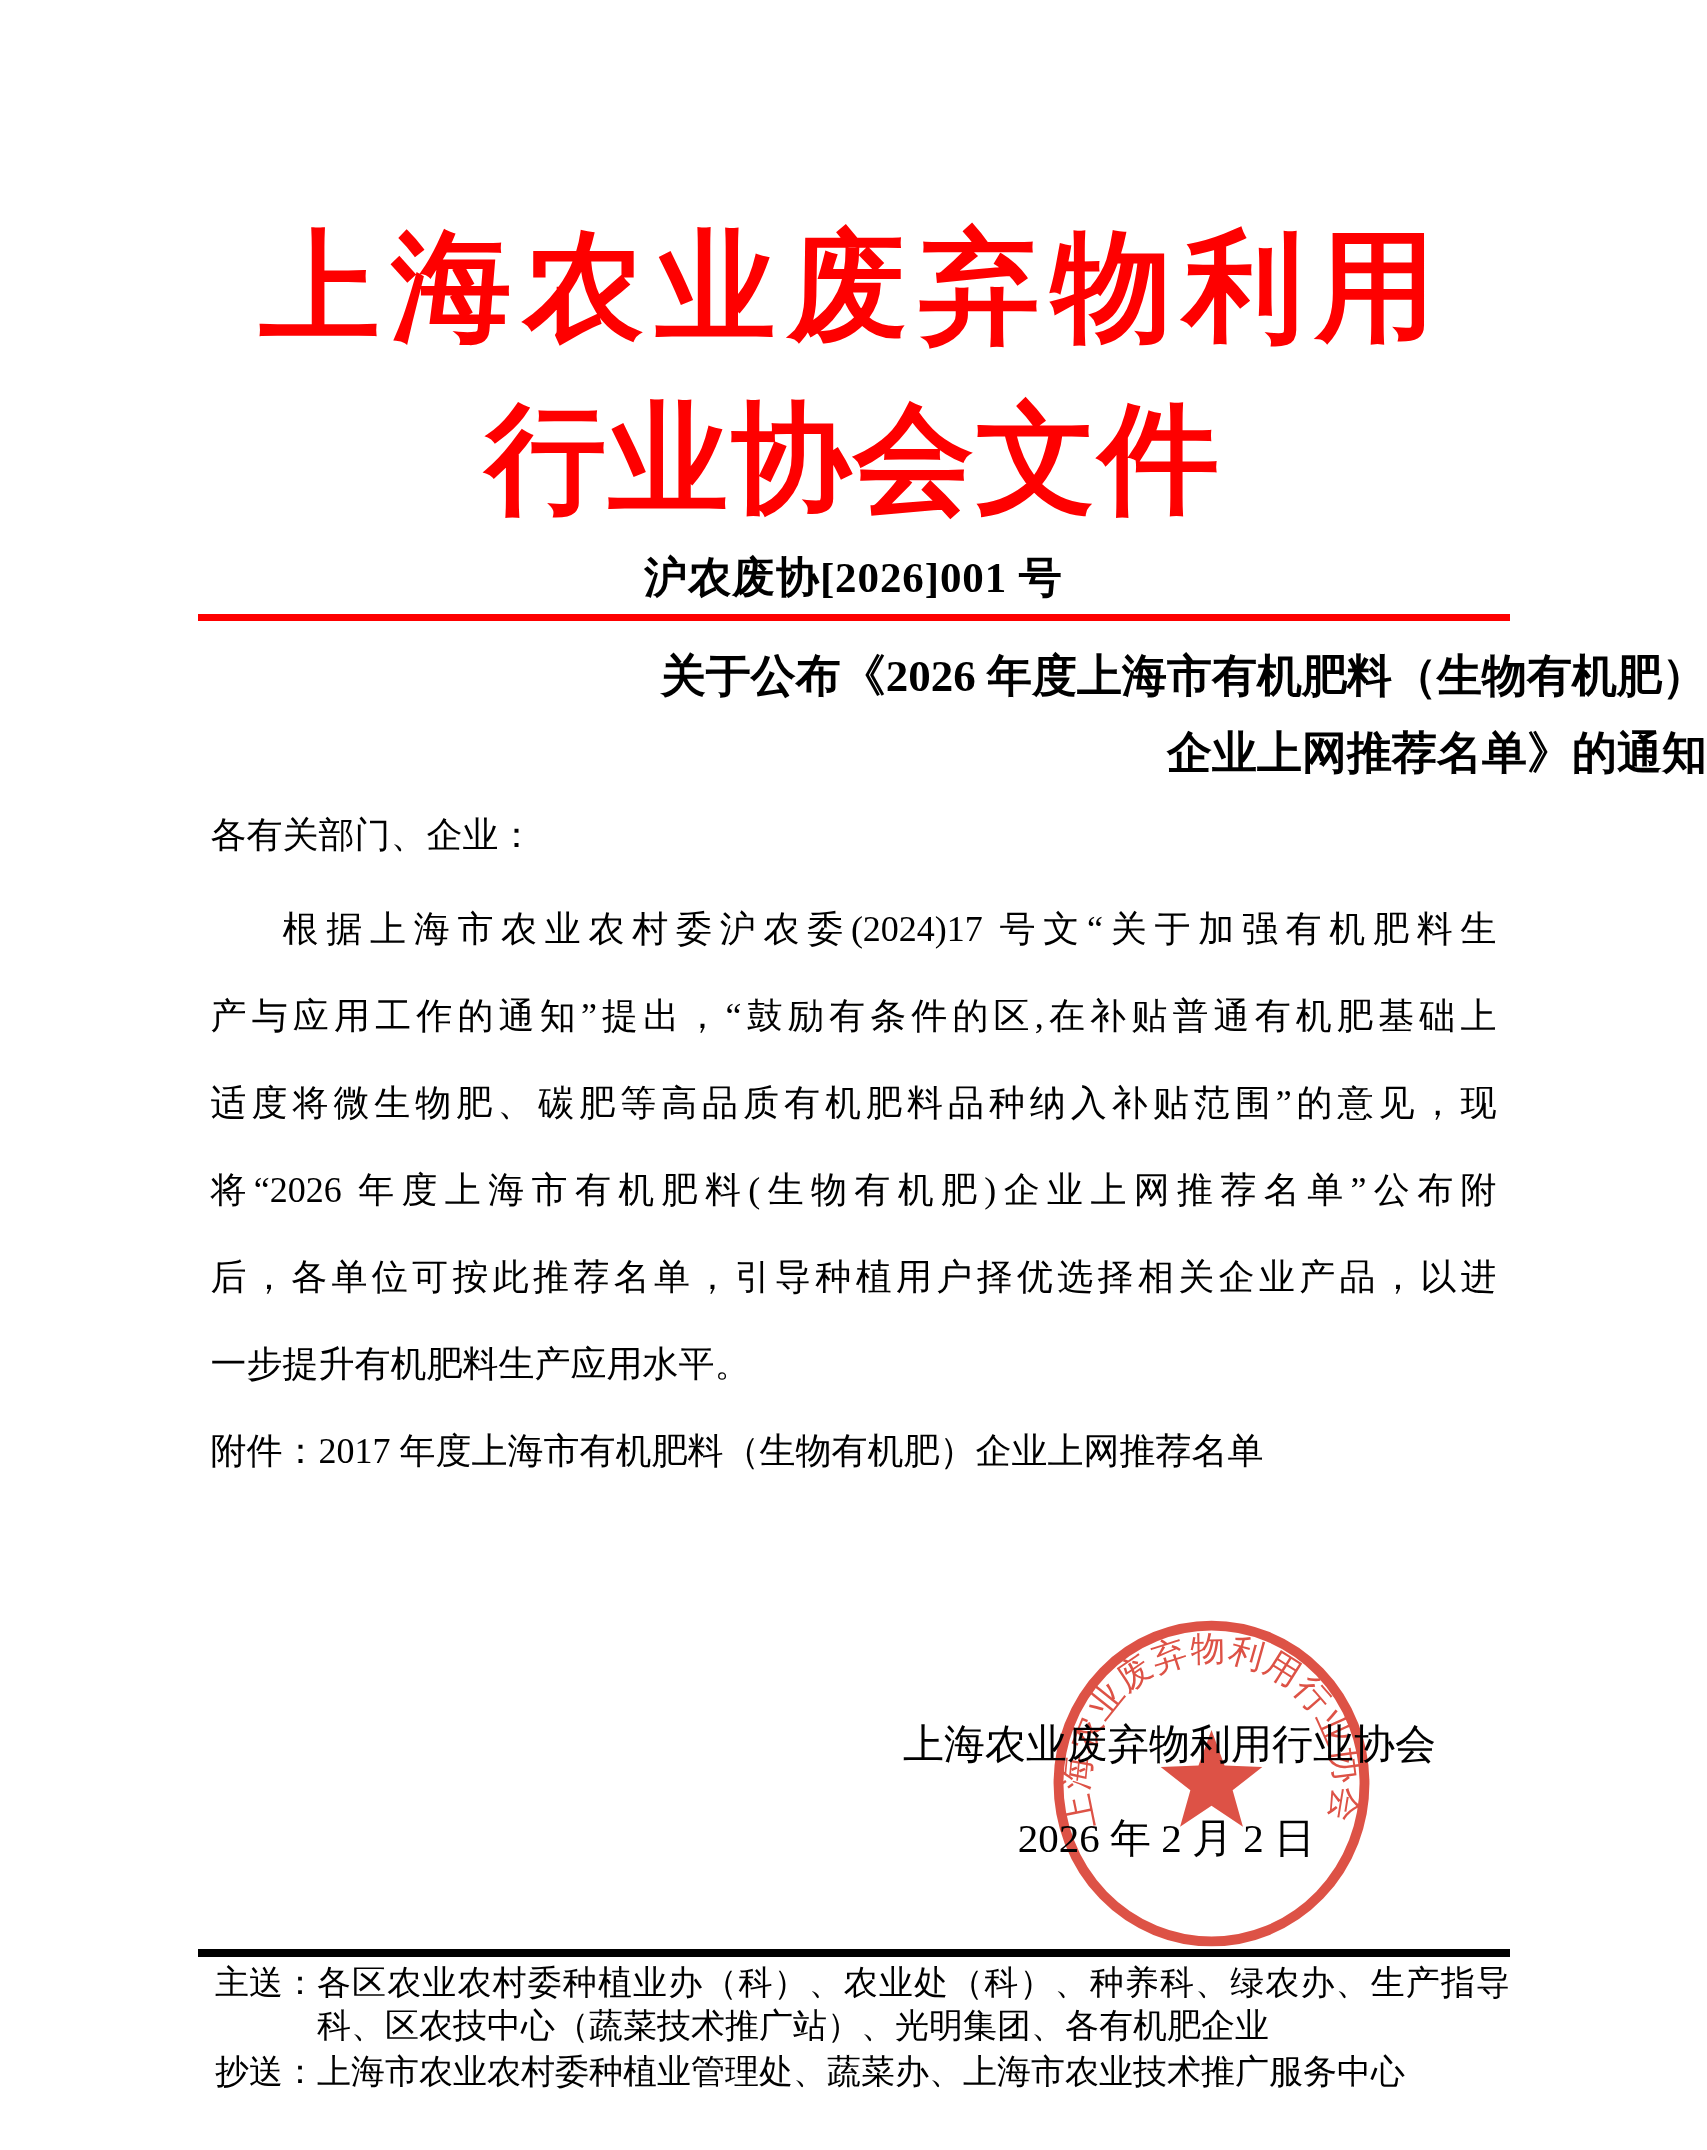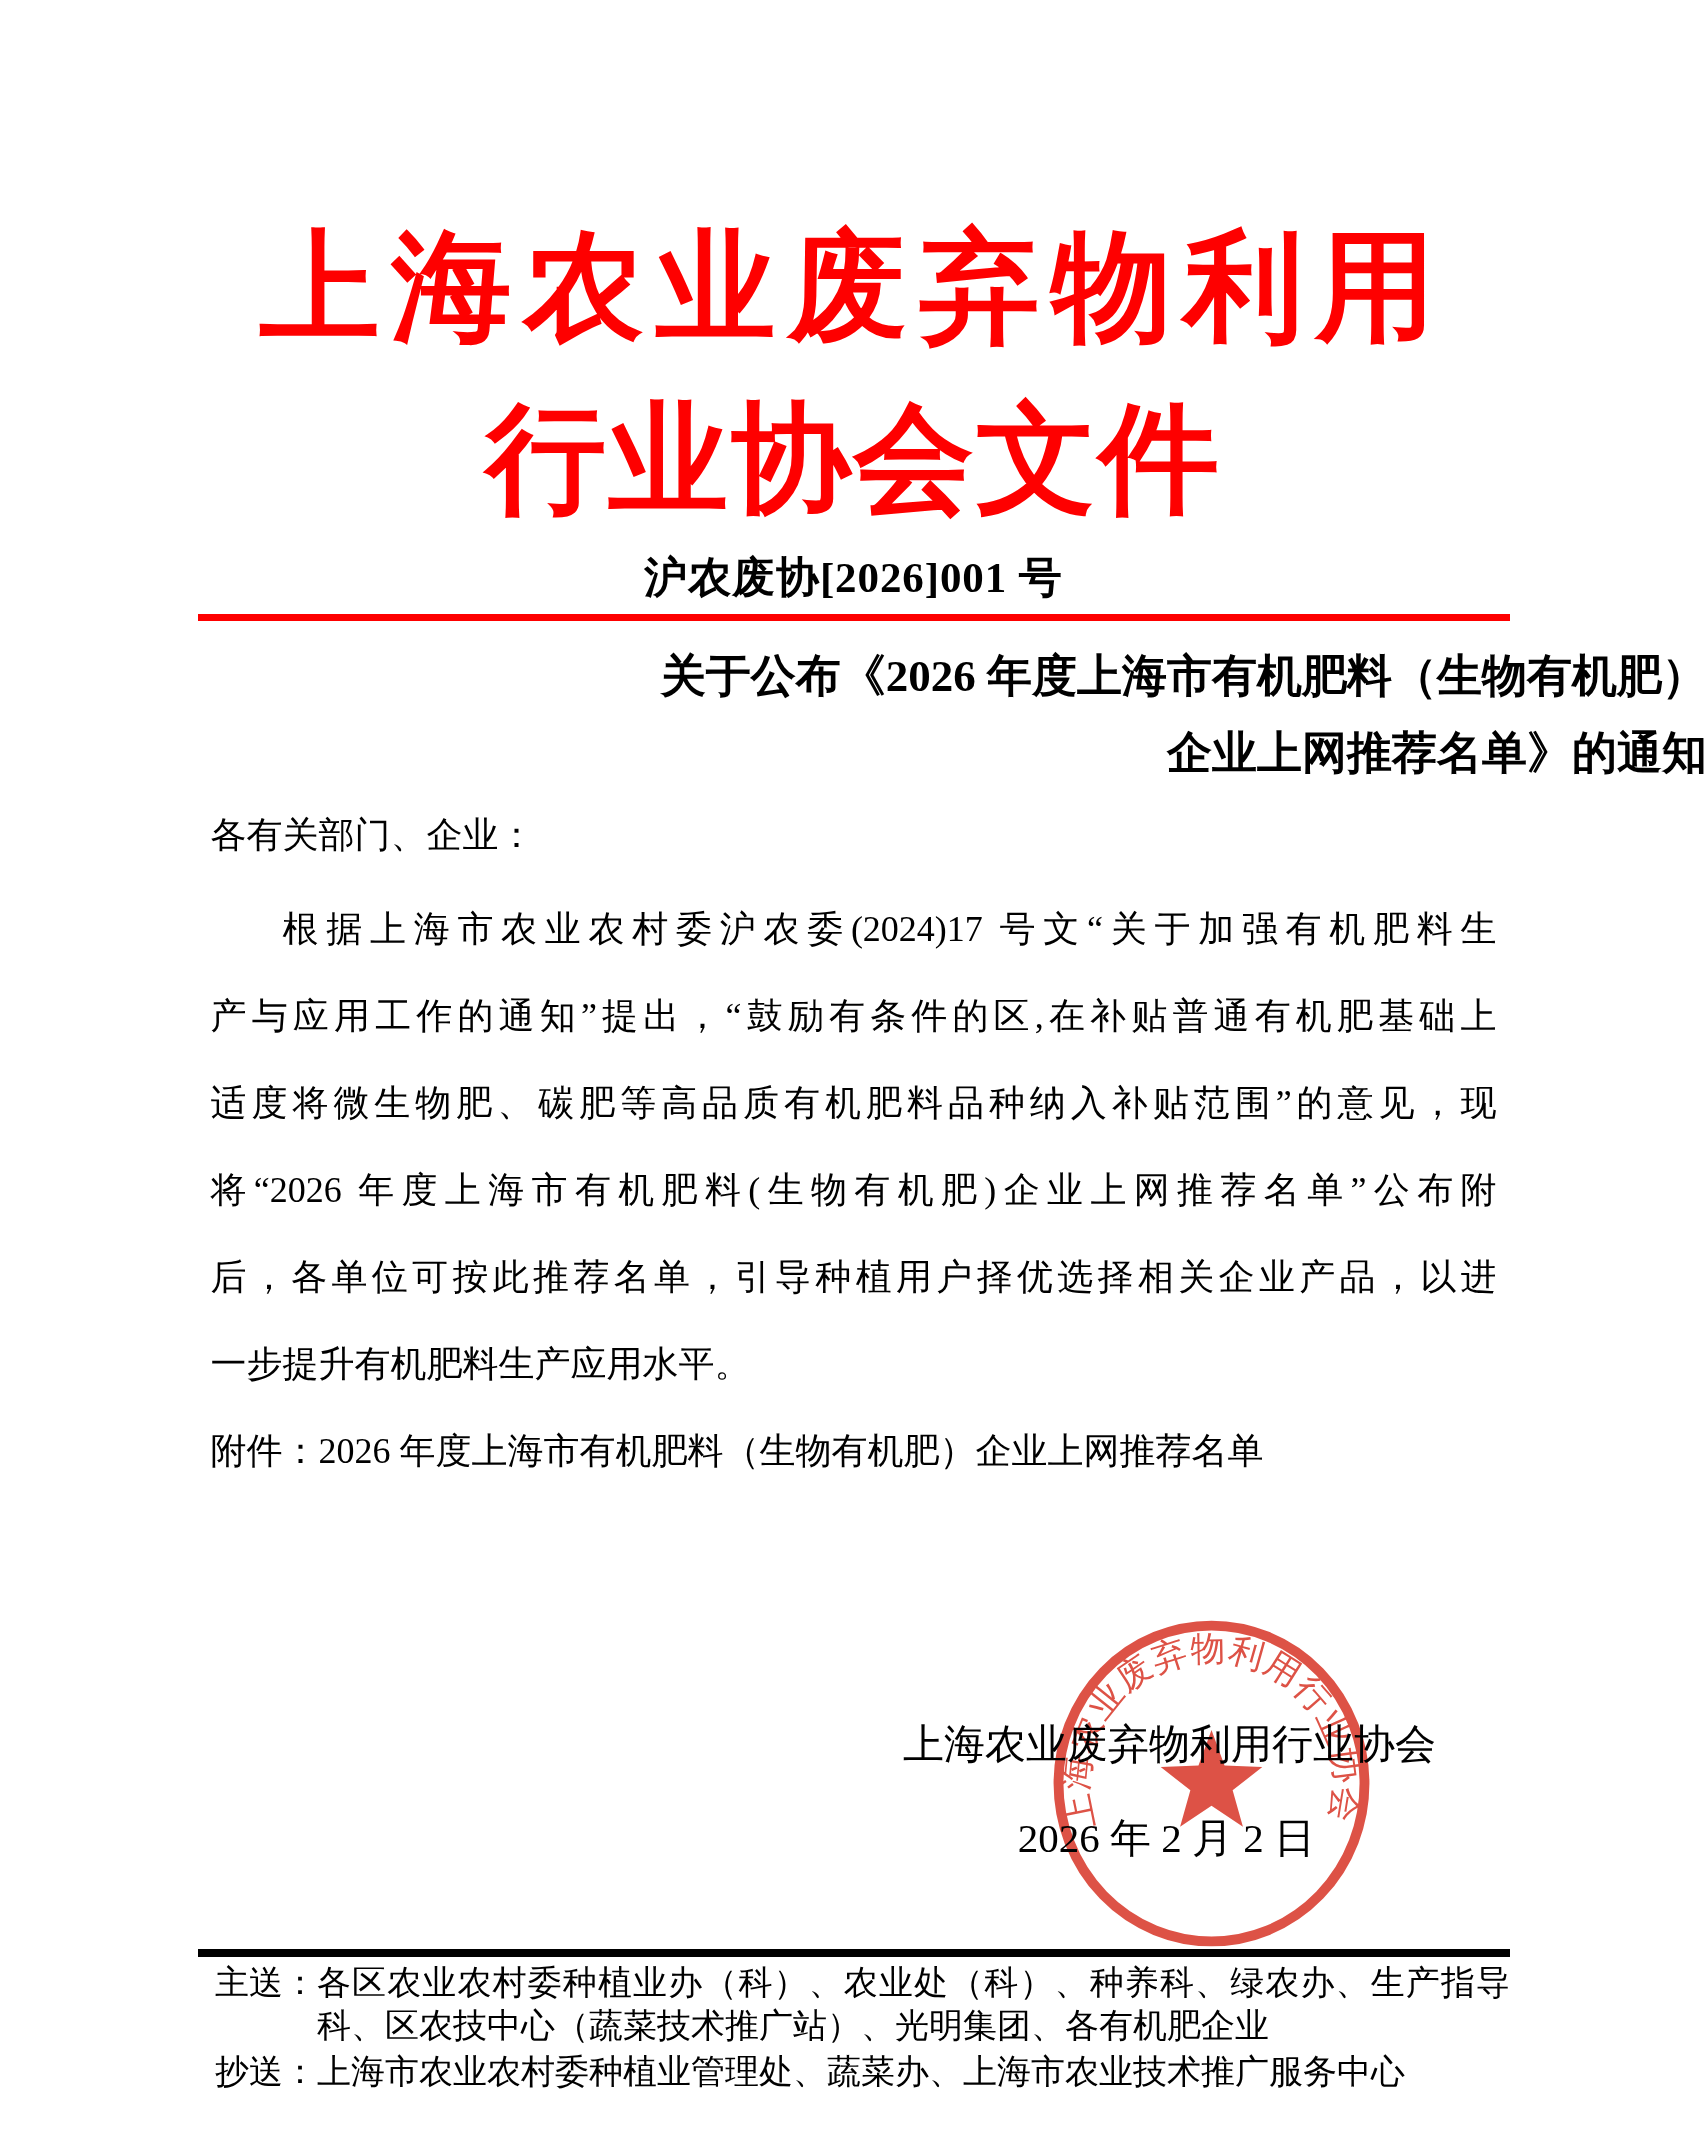--- a/index.html
+++ b/index.html
@@ -135,21 +135,21 @@
   <div class="body-block">
     <div class="greeting">各有关部门、企业：</div>
     <div class="para">
       <div class="jline indent">根据上海市农业农村委沪农委(2024)17 号文“关于加强有机肥料生</div>
       <div class="jline">产与应用工作的通知”提出，“鼓励有条件的区,在补贴普通有机肥基础上</div>
       <div class="jline">适度将微生物肥、碳肥等高品质有机肥料品种纳入补贴范围”的意见，现</div>
       <div class="jline">将“2026 年度上海市有机肥料(生物有机肥)企业上网推荐名单”公布附</div>
       <div class="jline">后，各单位可按此推荐名单，引导种植用户择优选择相关企业产品，以进</div>
       <div class="jline last">一步提升有机肥料生产应用水平。</div>
     </div>
-    <div class="attachment">附件：2026 年度上海市有机肥料（生物有机肥）企业上网推荐名单</div>
+    <div class="attachment">附件：2017 年度上海市有机肥料（生物有机肥）企业上网推荐名单</div>
   </div>
 
   <div class="sign-org">上海农业废弃物利用行业协会</div>
   <div class="sign-date">2026 年 2 月 2 日</div>
 
   <svg class="seal" viewBox="0 0 800 820" xmlns="http://www.w3.org/2000/svg" xmlns:xlink="http://www.w3.org/1999/xlink">
     <ellipse cx="400" cy="410" rx="372" ry="384" fill="none" stroke="currentColor" stroke-width="24"></ellipse>
     <path fill="currentColor" d="M400 280 L431.7 366.3 L523.6 369.8 L451.4 426.7 L476.4 515.2 L400 464 L323.6 515.2 L348.6 426.7 L276.4 369.8 L368.3 366.3 Z"></path>
     <defs>
       <path id="sealTextArc" d="M 118 513 A 300 300 0 1 1 682 513" fill="none"></path>

